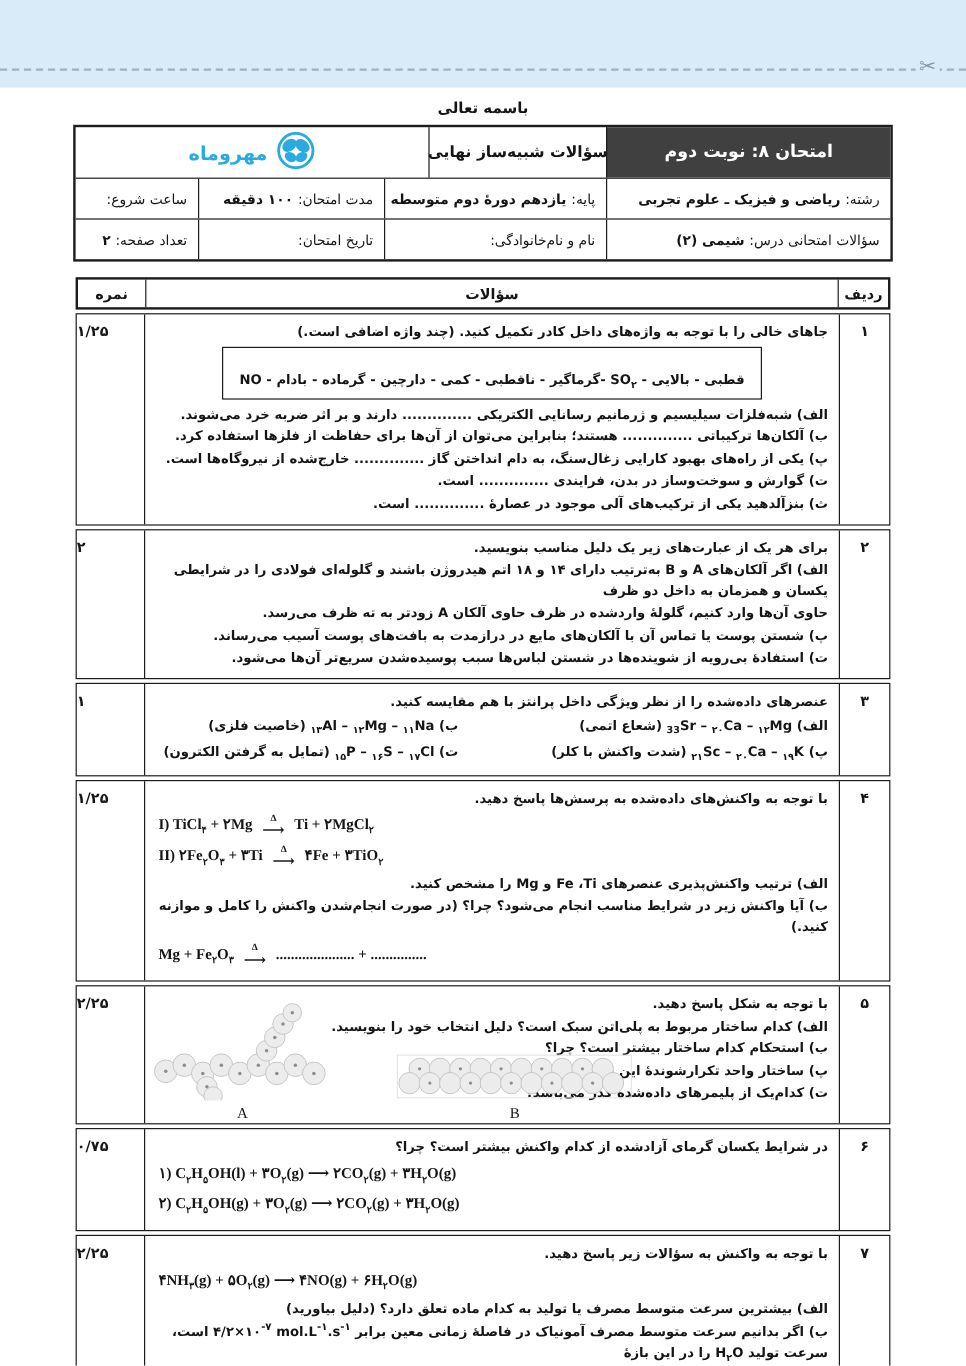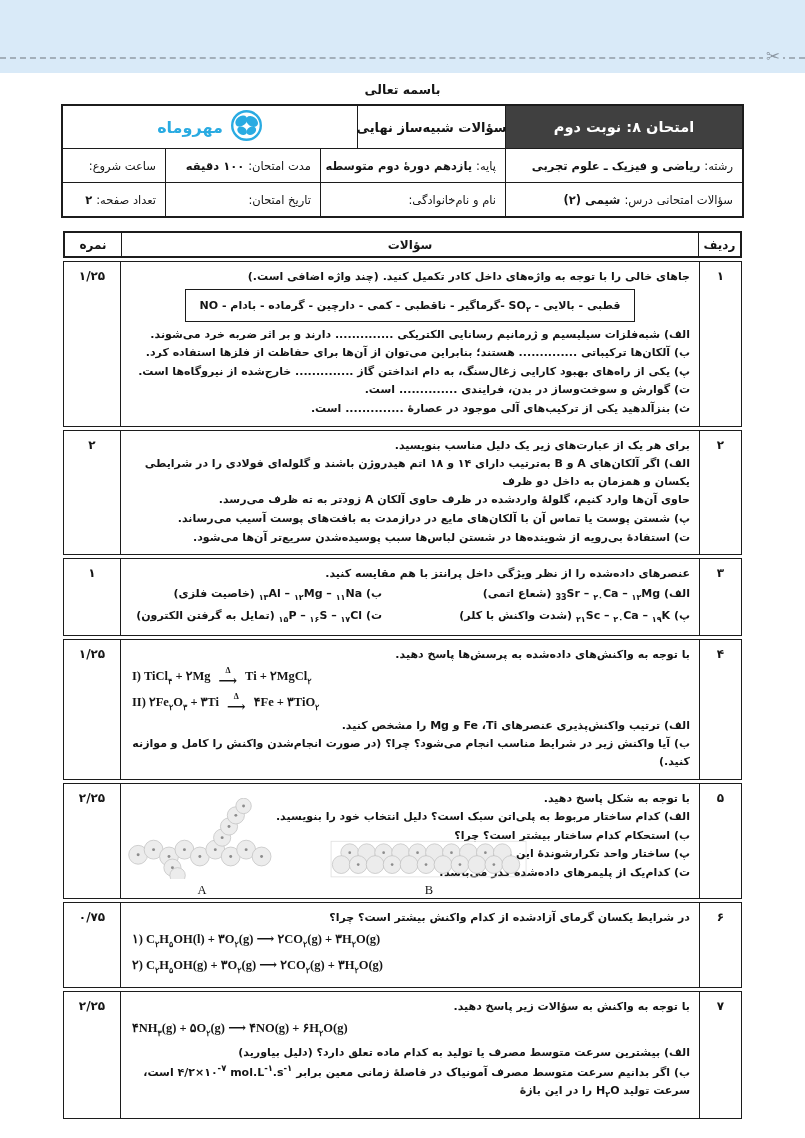--- a/index.html
+++ b/index.html
@@ -27,30 +27,30 @@
   .brand-cell{justify-content:center;gap:7px}
   .brand-name{color:#29abe2;font-weight:bold;font-size:16px}
 
   
   .main{width:679px;margin:13px auto 0;direction:rtl}
   .thead{display:grid;grid-template-columns:42px 1fr 57px;border:2.2px solid #1c1c1c;height:23px;font-weight:bold;font-size:12px;text-align:center;align-items:center}
   .thead .c1{border-inline-end:1.6px solid #1c1c1c;height:100%;display:flex;align-items:center;justify-content:center}
   .thead .c3{border-inline-start:1.6px solid #1c1c1c;height:100%;display:flex;align-items:center;justify-content:center}
   .qrow{display:grid;grid-template-columns:42px 1fr 57px;border:1.9px solid #1c1c1c;margin-top:3px;background:#fff}
   .qnum{text-align:center;padding-top:7px;font-weight:bold;font-size:12px;border-inline-end:1.6px solid #1c1c1c}
-  .qscore{text-align:center;padding-top:7px;font-weight:bold;font-size:12px;border-inline-start:1.6px solid #1c1c1c}
+  .qscore{text-align:left;padding-top:7px;font-weight:bold;font-size:12px;border-inline-start:1.6px solid #1c1c1c}
   .qbody{padding:5px 9px 7px;font-size:11px;font-weight:bold;line-height:1.6;position:relative}
   .qline{margin:1px 0}
   .eq{direction:ltr;text-align:left;font-family:"Liberation Serif","DejaVu Serif",serif;font-size:12.5px;font-weight:bold;margin:3px 0 3px 2px}
   .eq sub{font-size:8.5px}
   .qbody sub{font-size:8px}
   .qbody sup,.eq sup{font-size:8.5px}
   .darr{display:inline-flex;flex-direction:column;align-items:center;vertical-align:middle;margin:0 5px;font-size:8px;line-height:1;font-weight:bold}
   .darr::after{content:"⟶";font-size:13px;margin-top:-1px;font-weight:bold}
-  .wordbox{display:block;width:fit-content;margin:3px auto 4px;border:1.7px solid #1c1c1c;padding:7px 14px 4px;font-size:11px}
+  .wordbox{display:block;width:fit-content;margin:3px auto 4px;border:1.7px solid #1c1c1c;padding:18px 14px 4px;font-size:11px}
   .q3grid{display:grid;grid-template-columns:55% 45%}
   
   .mols{position:absolute;left:6px;top:14px;display:flex;align-items:flex-end;gap:52px;direction:ltr}
   .molfig{display:flex;flex-direction:column;align-items:center}
   .mol-label{font-family:"Liberation Serif",serif;font-weight:normal;font-size:12.5px;margin-top:1px}
   .mols circle{fill:#ececec;stroke:#c3c3c3;stroke-width:0.9}
   .mols .dot{fill:#8c8c8c;stroke:none}
 </style>
 </head>
 <body>
@@ -162,20 +162,21 @@
   </div>
 
   <div class="qrow" style="min-height:114px">
     <div class="qnum">۴</div>
     <div class="qbody">
       <div class="qline">با توجه به واکنش‌های داده‌شده به پرسش‌ها پاسخ دهید.</div>
       <div class="eq">I) TiCl<sub>۴</sub> + ۲Mg <span class="darr">Δ</span> Ti + ۲MgCl<sub>۲</sub></div>
       <div class="eq">II) ۲Fe<sub>۲</sub>O<sub>۳</sub> + ۳Ti <span class="darr">Δ</span> ۴Fe + ۳TiO<sub>۲</sub></div>
       <div class="qline">الف) ترتیب واکنش‌پذیری عنصرهای Ti‏، Fe و Mg را مشخص کنید.</div>
       <div class="qline">ب) آیا واکنش زیر در شرایط مناسب انجام می‌شود؟ چرا؟ (در صورت انجام‌شدن واکنش را کامل و موازنه کنید.)</div>
+      <div class="eq">Mg + Fe<sub>۲</sub>O<sub>۳</sub> <span class="darr">Δ</span> ..................... + ...............</div>
     </div>
     <div class="qscore">۱/۲۵</div>
   </div>
 
   <div class="qrow" style="min-height:114px">
     <div class="qnum">۵</div>
     <div class="qbody">
       <div class="qline">با توجه به شکل پاسخ دهید.</div>
       <div class="qline">الف) کدام ساختار مربوط به پلی‌اتن سبک است؟ دلیل انتخاب خود را بنویسید.</div>
       <div class="qline">ب) استحکام کدام ساختار بیشتر است؟ چرا؟</div>

